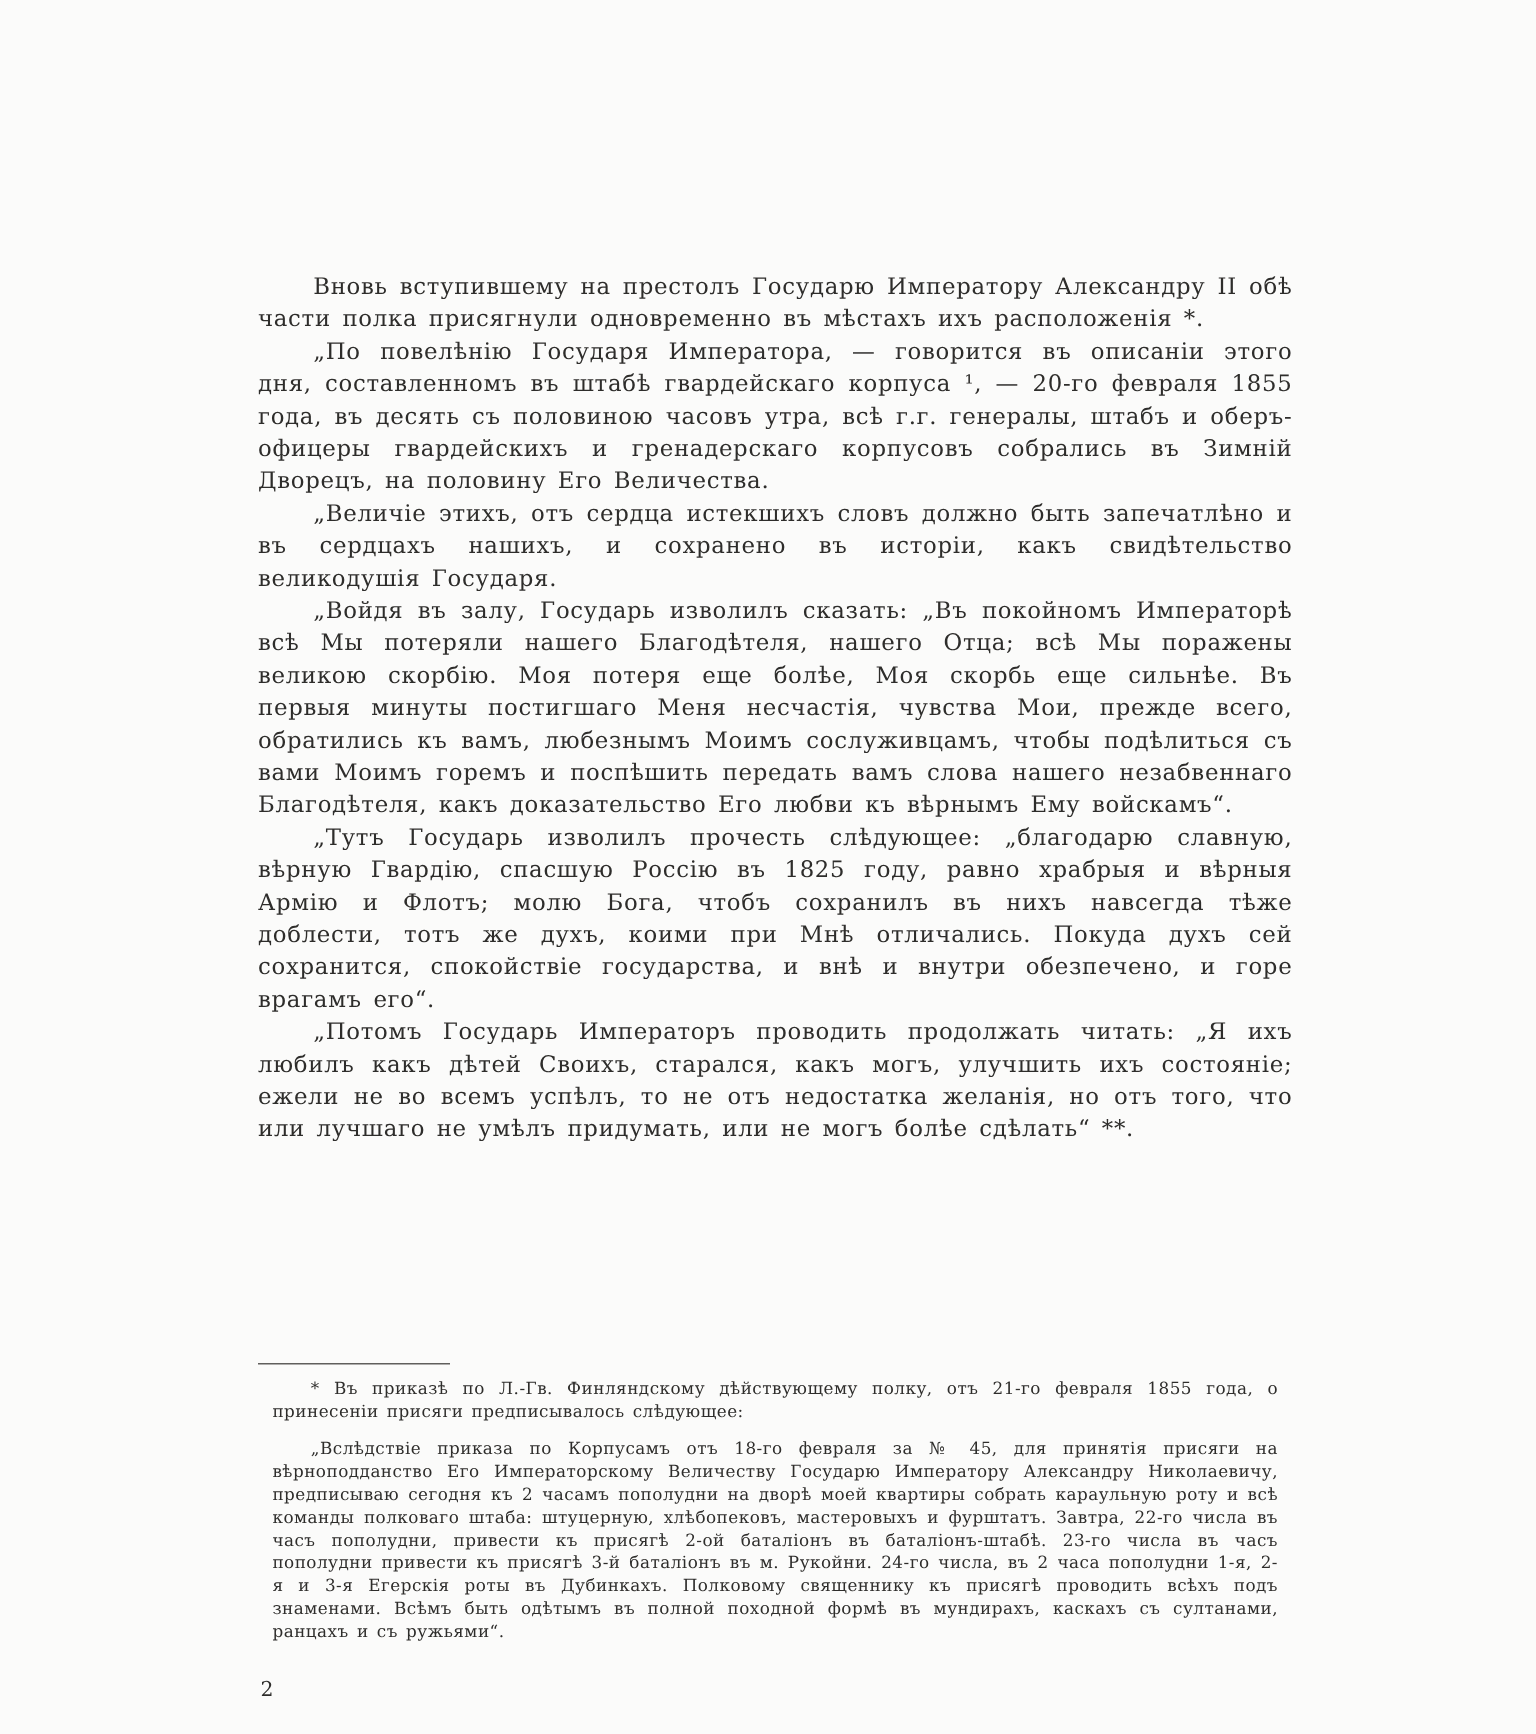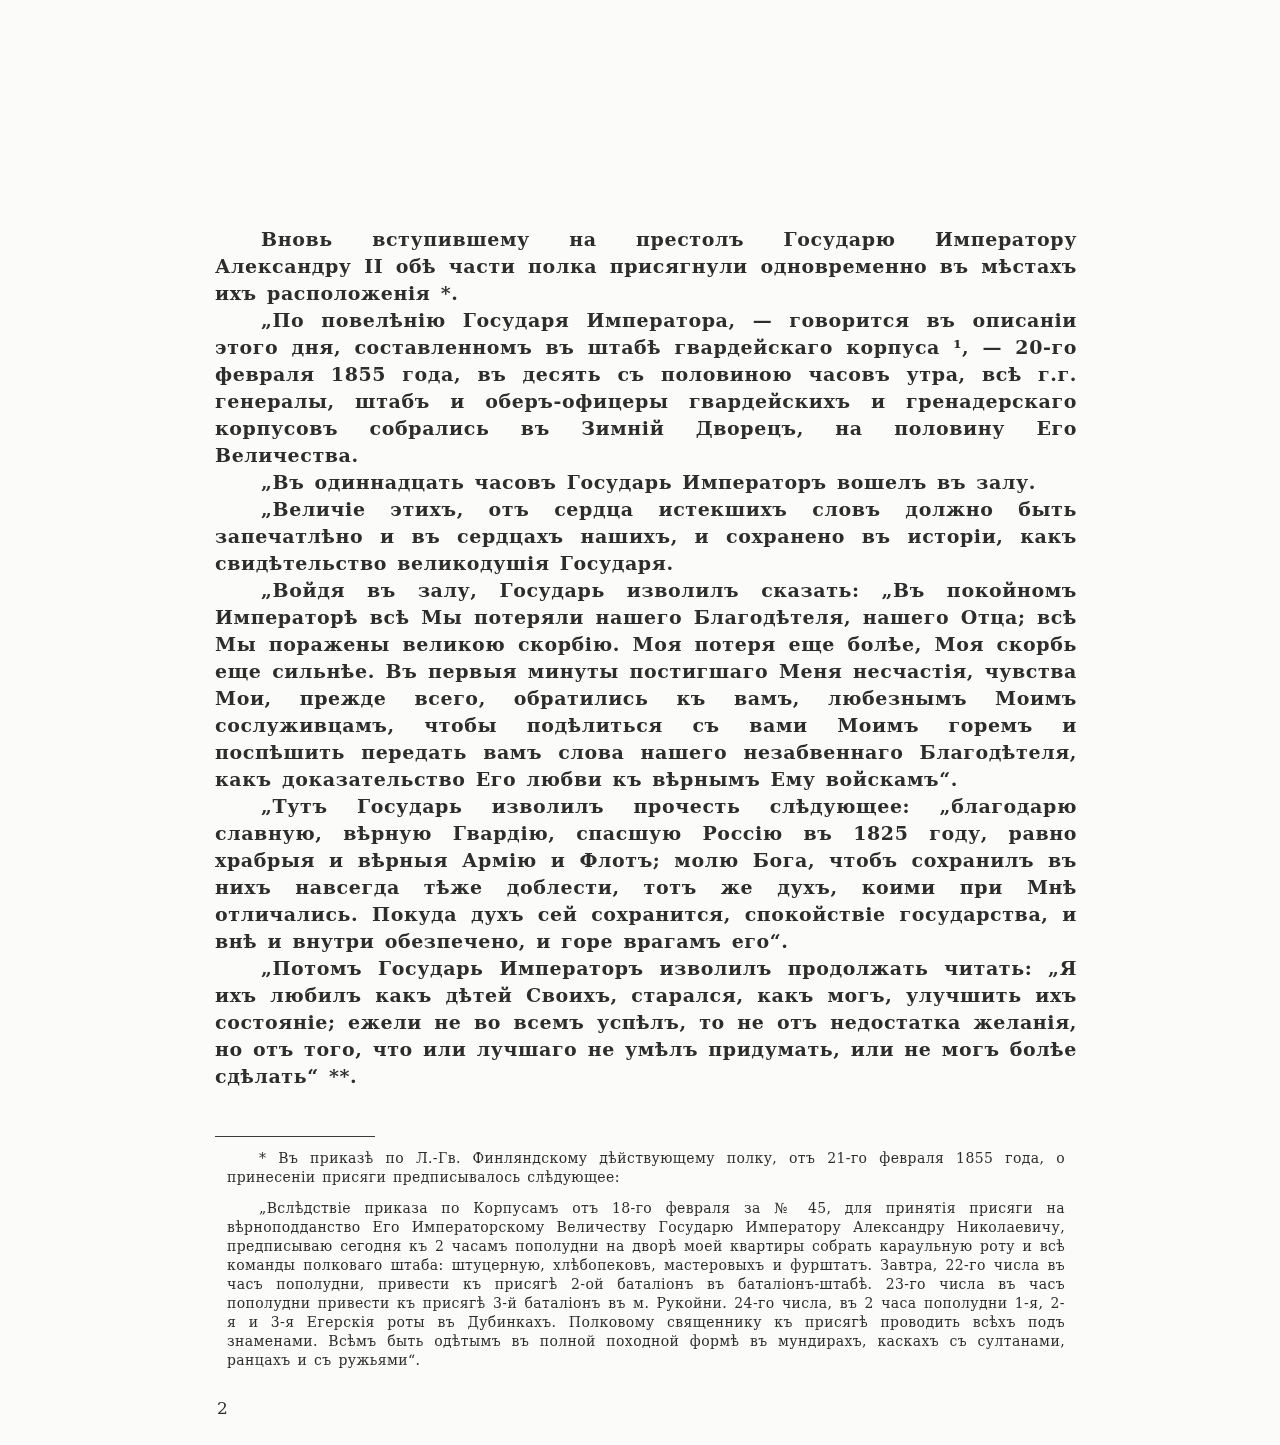--- a/index.html
+++ b/index.html
@@ -21,21 +21,20 @@
     min-height: 900px;
   }
   .para {
     font-size: 19px;
     line-height: 27px;
     text-align: justify;
     text-indent: 46px;
     letter-spacing: 0.6px;
     word-spacing: 3px;
     margin: 0;
-    font-weight: bold;
   }
   .fn-rule {
     width: 160px;
     border: none;
     border-top: 1.5px solid #3a3936;
     margin: 10px 0 8px 0;
   }
   .footnotes .fn {
     font-size: 14px;
     line-height: 19px;
@@ -54,25 +53,24 @@
   }
 </style>
 </head>
 <body>
 
 <div class="page">
 
   <div class="text-block">
     <p class="para">Вновь вступившему на престолъ Государю Императору Александру II обѣ части полка присягнули одновременно въ мѣстахъ ихъ расположенія *.</p>
     <p class="para">„По повелѣнію Государя Императора, — говорится въ описаніи этого дня, составленномъ въ штабѣ гвардейскаго корпуса ¹, — 20-го февраля 1855 года, въ десять съ половиною часовъ утра, всѣ г.г. генералы, штабъ и оберъ-офицеры гвардейскихъ и гренадерскаго корпусовъ собрались въ Зимній Дворецъ, на половину Его Величества.</p>
-    <p class="para">„Въ одиннадцать часовъ Государь Императоръ вошелъ въ залу.</p>
     <p class="para">„Величіе этихъ, отъ сердца истекшихъ словъ должно быть запечатлѣно и въ сердцахъ нашихъ, и сохранено въ исторіи, какъ свидѣтельство великодушія Государя.</p>
     <p class="para">„Войдя въ залу, Государь изволилъ сказать: „Въ покойномъ Императорѣ всѣ Мы потеряли нашего Благодѣтеля, нашего Отца; всѣ Мы поражены великою скорбію. Моя потеря еще болѣе, Моя скорбь еще сильнѣе. Въ первыя минуты постигшаго Меня несчастія, чувства Мои, прежде всего, обратились къ вамъ, любезнымъ Моимъ сослуживцамъ, чтобы подѣлиться съ вами Моимъ горемъ и поспѣшить передать вамъ слова нашего незабвеннаго Благодѣтеля, какъ доказательство Его любви къ вѣрнымъ Ему войскамъ“.</p>
     <p class="para">„Тутъ Государь изволилъ прочесть слѣдующее: „благодарю славную, вѣрную Гвардію, спасшую Россію въ 1825 году, равно храбрыя и вѣрныя Армію и Флотъ; молю Бога, чтобъ сохранилъ въ нихъ навсегда тѣже доблести, тотъ же духъ, коими при Мнѣ отличались. Покуда духъ сей сохранится, спокойствіе государства, и внѣ и внутри обезпечено, и горе врагамъ его“.</p>
-    <p class="para">„Потомъ Государь Императоръ изволилъ продолжать читать: „Я ихъ любилъ какъ дѣтей Своихъ, старался, какъ могъ, улучшить ихъ состояніе; ежели не во всемъ успѣлъ, то не отъ недостатка желанія, но отъ того, что или лучшаго не умѣлъ придумать, или не могъ болѣе сдѣлать“ **.</p>
+    <p class="para">„Потомъ Государь Императоръ проводить продолжать читать: „Я ихъ любилъ какъ дѣтей Своихъ, старался, какъ могъ, улучшить ихъ состояніе; ежели не во всемъ успѣлъ, то не отъ недостатка желанія, но отъ того, что или лучшаго не умѣлъ придумать, или не могъ болѣе сдѣлать“ **.</p>
   </div>
 
   <hr class="fn-rule">
 
   <div class="footnotes">
     <p class="fn">* Въ приказѣ по Л.-Гв. Финляндскому дѣйствующему полку, отъ 21-го февраля 1855 года, о принесеніи присяги предписывалось слѣдующее:</p>
     <p class="fn">„Вслѣдствіе приказа по Корпусамъ отъ 18-го февраля за № 45, для принятія присяги на вѣрноподданство Его Императорскому Величеству Государю Императору Александру Николаевичу, предписываю сегодня къ 2 часамъ пополудни на дворѣ моей квартиры собрать караульную роту и всѣ команды полковаго штаба: штуцерную, хлѣбопековъ, мастеровыхъ и фурштатъ. Завтра, 22-го числа въ часъ пополудни, привести къ присягѣ 2-ой баталіонъ въ баталіонъ-штабѣ. 23-го числа въ часъ пополудни привести къ присягѣ 3-й баталіонъ въ м. Рукойни. 24-го числа, въ 2 часа пополудни 1-я, 2-я и 3-я Егерскія роты въ Дубинкахъ. Полковому священнику къ присягѣ проводить всѣхъ подъ знаменами. Всѣмъ быть одѣтымъ въ полной походной формѣ въ мундирахъ, каскахъ съ султанами, ранцахъ и съ ружьями“.</p>
 
   </div>
 

